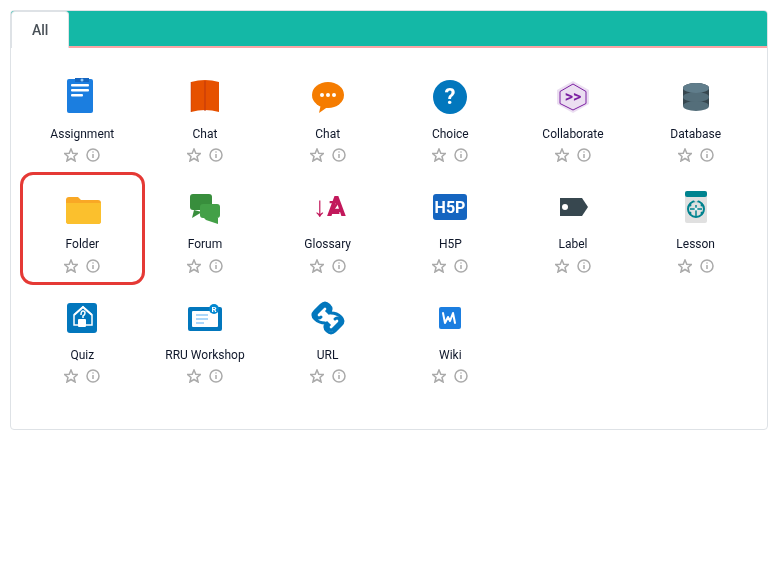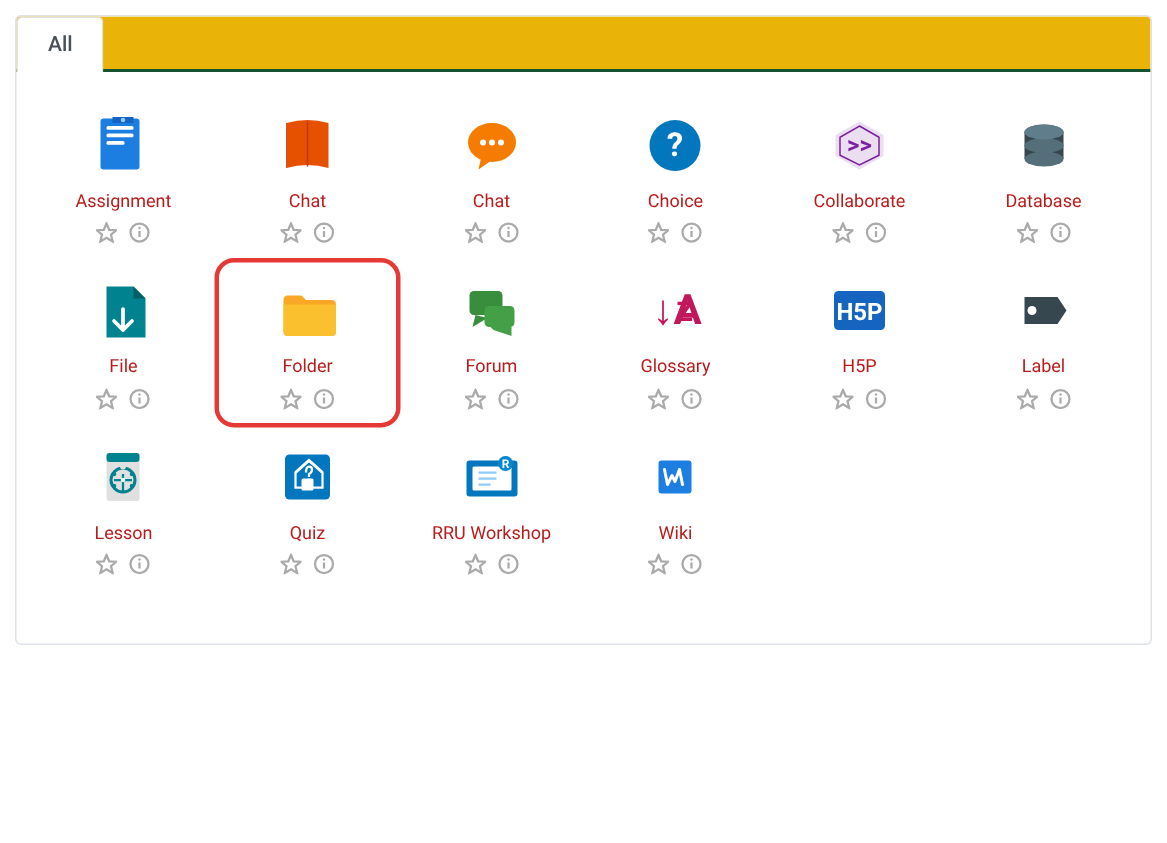--- a/index.html
+++ b/index.html
@@ -12,22 +12,22 @@
 
     .container {
       border: 1px solid #dee2e6;
       border-radius: 4px;
       overflow: hidden;
       margin: 10px;
     }
 
     .tabs {
       display: flex;
-      border-bottom: 2px solid #14532d;
-      background: #eab308;
+      border-bottom: 2px solid #fca5a5;
+      background: #14b8a6;
     }
 
     .tab {
       padding: 10px 20px;
       cursor: pointer;
       font-size: 14px;
       color: #495057;
       border: 1px solid transparent;
       border-bottom: none;
       margin-bottom: -2px;
@@ -68,21 +68,21 @@
       width: 48px;
       height: 48px;
       display: flex;
       align-items: center;
       justify-content: center;
       margin-bottom: 6px;
     }
 
     .item-label {
       font-size: 12px;
-      color: #b91c1c;
+      color: #0f172a;
       text-align: center;
       margin-bottom: 6px;
       line-height: 1.2;
     }
 
     .item-actions {
       display: flex;
       gap: 6px;
       align-items: center;
     }
@@ -283,44 +283,20 @@
           <svg viewBox="0 0 14 14" fill="none" stroke="#aaa" stroke-width="1.5">
               <circle cx="7" cy="7" r="6"></circle>
               <line x1="7" y1="6" x2="7" y2="10"></line>
               <circle cx="7" cy="4" r="0.8" fill="#aaa" stroke="none"></circle>
             </svg>
         </div>
       </div>
     </div>
 
 
-    <div class="item">
-      <div class="item-icon icon-file">
-        <svg width="42" height="42" viewBox="0 0 42 42">
-          <path d="M10 5 L28 5 L36 13 L36 39 L10 39 Z" fill="#00838f"></path>
-          <path d="M28 5 L28 13 L36 13 Z" fill="#006064"></path>
-          <path d="M21 20 L21 34 M15 28 L21 34 L27 28" stroke="white" stroke-width="2.5" fill="none" stroke-linecap="round" stroke-linejoin="round"></path>
-        </svg>
-      </div>
-      <div class="item-label">File</div>
-      <div class="item-actions">
-        <div class="star-icon">
-          <svg viewBox="0 0 14 14" fill="none" stroke="#aaa" stroke-width="1.5">
-              <polygon points="7,1 8.8,5.2 13.5,5.5 10,8.5 11.1,13 7,10.5 2.9,13 4,8.5 0.5,5.5 5.2,5.2"></polygon>
-            </svg>
-        </div>
-        <div class="info-icon">
-          <svg viewBox="0 0 14 14" fill="none" stroke="#aaa" stroke-width="1.5">
-              <circle cx="7" cy="7" r="6"></circle>
-              <line x1="7" y1="6" x2="7" y2="10"></line>
-              <circle cx="7" cy="4" r="0.8" fill="#aaa" stroke="none"></circle>
-            </svg>
-        </div>
-      </div>
-    </div>
 
     <div class="item selected">
       <div class="item-icon icon-folder">
         <svg width="42" height="42" viewBox="0 0 42 42">
           <path d="M5 14 Q5 11 8 11 L17 11 L20 14 L37 14 Q40 14 40 17 L40 35 Q40 38 37 38 L8 38 Q5 38 5 35 Z" fill="#f9a825"></path>
           <path d="M5 17 L40 17 L40 35 Q40 38 37 38 L8 38 Q5 38 5 35 Z" fill="#fbc02d"></path>
         </svg>
       </div>
       <div class="item-label">Folder</div>
       <div class="item-actions">
@@ -522,20 +498,43 @@
         <div class="info-icon">
           <svg viewBox="0 0 14 14" fill="none" stroke="#aaa" stroke-width="1.5">
               <circle cx="7" cy="7" r="6"></circle>
               <line x1="7" y1="6" x2="7" y2="10"></line>
               <circle cx="7" cy="4" r="0.8" fill="#aaa" stroke="none"></circle>
             </svg>
         </div>
       </div>
     </div>
 
+    <div class="item">
+      <div class="item-icon icon-url">
+        <svg width="42" height="42" viewBox="0 0 42 42">
+          <path d="M18 26 Q12 26 8 22 Q4 18 8 14 L14 8 Q18 4 22 8 Q26 12 22 16 L20 14 Q22 12 20 10 Q18 8 16 10 L10 16 Q8 18 10 20 Q12 22 14 20" stroke="#0277bd" stroke-width="3" fill="none" stroke-linecap="round"></path>
+          <path d="M24 16 Q30 16 34 20 Q38 24 34 28 L28 34 Q24 38 20 34 Q16 30 20 26 L22 28 Q20 30 22 32 Q24 34 26 32 L32 26 Q34 24 32 22 Q30 20 28 22" stroke="#0277bd" stroke-width="3" fill="none" stroke-linecap="round"></path>
+        </svg>
+      </div>
+      <div class="item-label">URL</div>
+      <div class="item-actions">
+        <div class="star-icon">
+          <svg viewBox="0 0 14 14" fill="none" stroke="#aaa" stroke-width="1.5">
+              <polygon points="7,1 8.8,5.2 13.5,5.5 10,8.5 11.1,13 7,10.5 2.9,13 4,8.5 0.5,5.5 5.2,5.2"></polygon>
+            </svg>
+        </div>
+        <div class="info-icon">
+          <svg viewBox="0 0 14 14" fill="none" stroke="#aaa" stroke-width="1.5">
+              <circle cx="7" cy="7" r="6"></circle>
+              <line x1="7" y1="6" x2="7" y2="10"></line>
+              <circle cx="7" cy="4" r="0.8" fill="#aaa" stroke="none"></circle>
+            </svg>
+        </div>
+      </div>
+    </div>
 
     <div class="item">
       <div class="item-icon icon-wiki">
         <svg width="42" height="42" viewBox="0 0 42 42">
           <rect x="10" y="10" width="22" height="22" rx="2" fill="#1b7ee0"></rect>
           <path d="M14 16 L16 26 L19 20 L21 24 L24 16 L26 26" stroke="white" stroke-width="2" fill="none" stroke-linecap="round" stroke-linejoin="round"></path>
           <path d="M8 8 L16 4 L8 8 Z" fill="#1565c0"></path>
           <path d="M34 8 L26 4 L34 8 Z" fill="#1565c0"></path>
           <path d="M8 34 L16 38 L8 34 Z" fill="#1565c0"></path>
           <path d="M34 34 L26 38 L34 34 Z" fill="#1565c0"></path>

